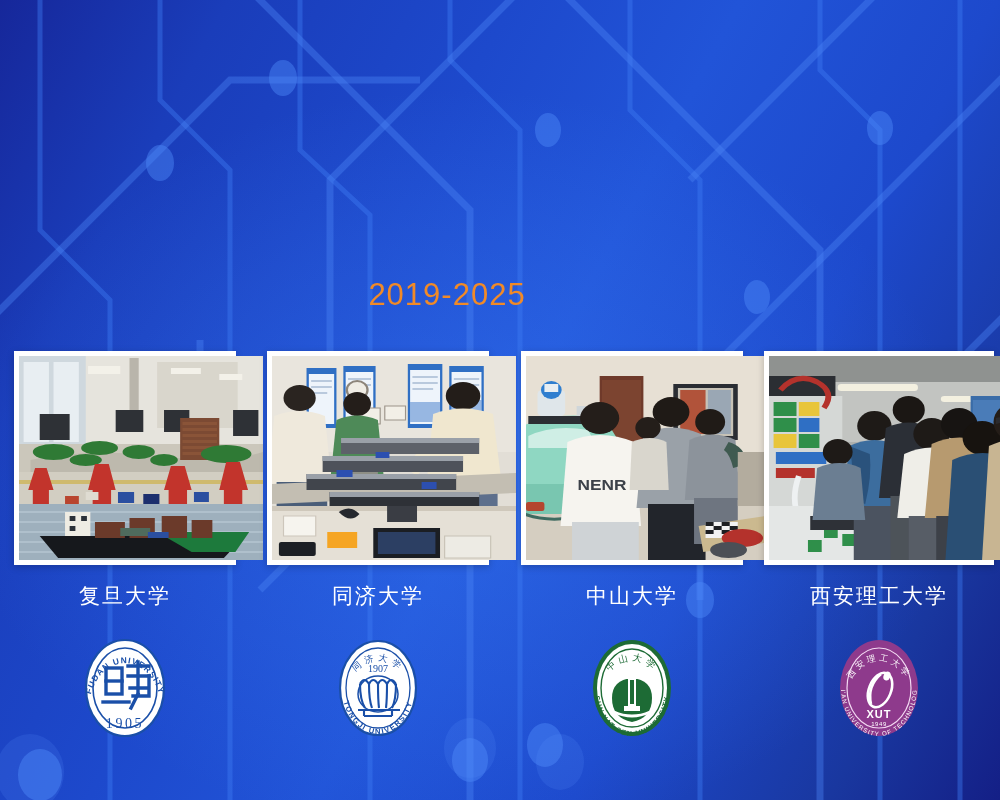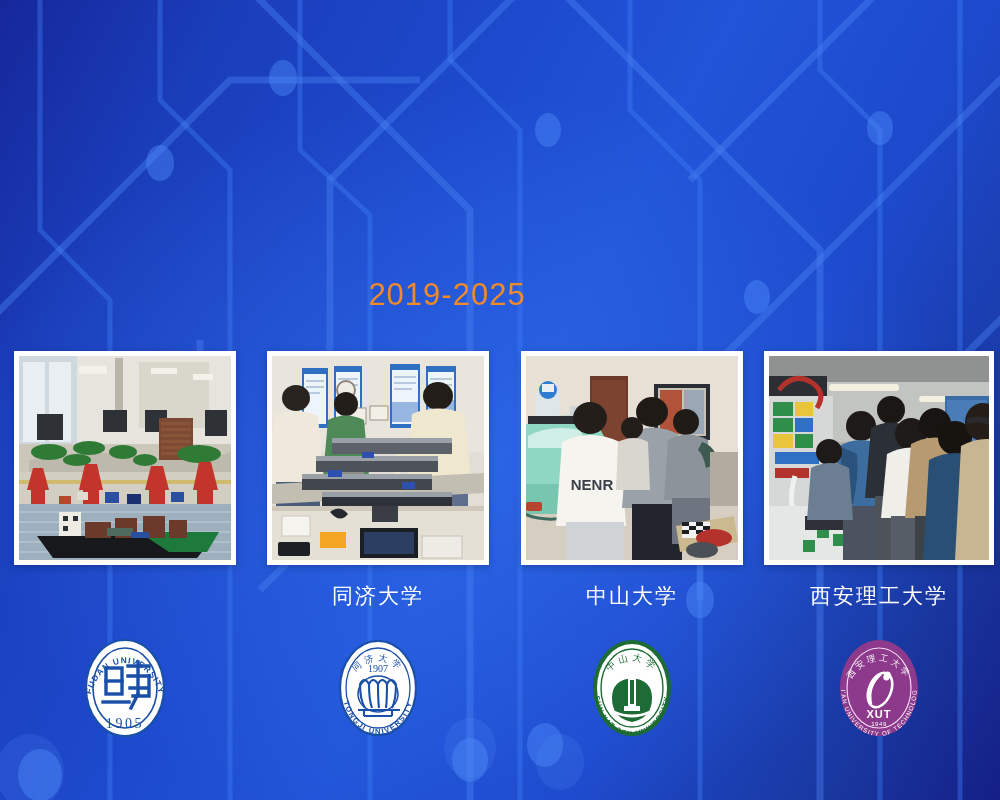--- a/index.html
+++ b/index.html
@@ -38,21 +38,21 @@
   }
   .card{
     position:absolute;top:0;width:222px;height:214px;
     background:#ffffff;padding:5px;box-sizing:border-box;
     box-shadow:0 2px 7px rgba(0,0,0,.22);
   }
   .card.c0{left:14px;}
   .card.c1{left:267px;}
   .card.c2{left:521px;}
   .card.c3{left:764px;width:230px;}
-  .shot{position:relative;width:100%;height:100%;overflow:hidden;background:#737373;}
+  .shot{position:relative;width:100%;height:100%;overflow:hidden;background:#737373;padding-left:32px;}
   .shot svg{position:absolute;inset:0;width:100%;height:100%;}
 
   
   .label{
     position:absolute;top:582px;width:222px;text-align:center;
     color:#fff;font-size:21px;letter-spacing:2px;
   }
   .label.l0{left:14px;}
   .label.l1{left:267px;}
   .label.l2{left:521px;}
@@ -411,20 +411,21 @@
           </g>
           <g>
             <ellipse cx="60" cy="96" rx="13" ry="13" fill="#1e1a17"></ellipse>
             <path d="M42,112 q20,-10 38,0 l4,52 l-46,0 Z" fill="#6b7e92"></path>
           </g>
         </svg>
       </div>
     </div>
   </div>
 
+  <div class="label l0">复旦大学</div>
   <div class="label l1">同济大学</div>
   <div class="label l2">中山大学</div>
   <div class="label l3">西安理工大学</div>
 
   <div class="crest g0">
     <svg width="104" height="112" viewBox="0 0 104 112">
       <defs>
           <path id="fd-top" d="M18,62 A36,46 0 0 1 86,62"></path>
           <path id="fd-bot" d="M16,60 A36,46 0 0 0 88,60"></path>
         </defs>

